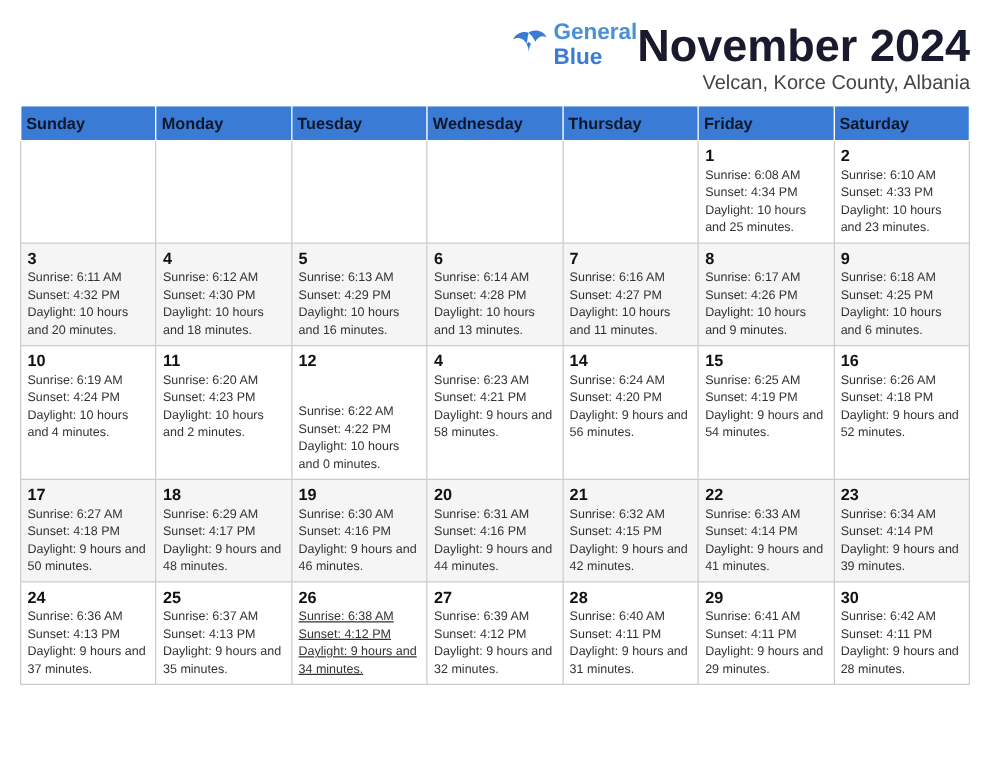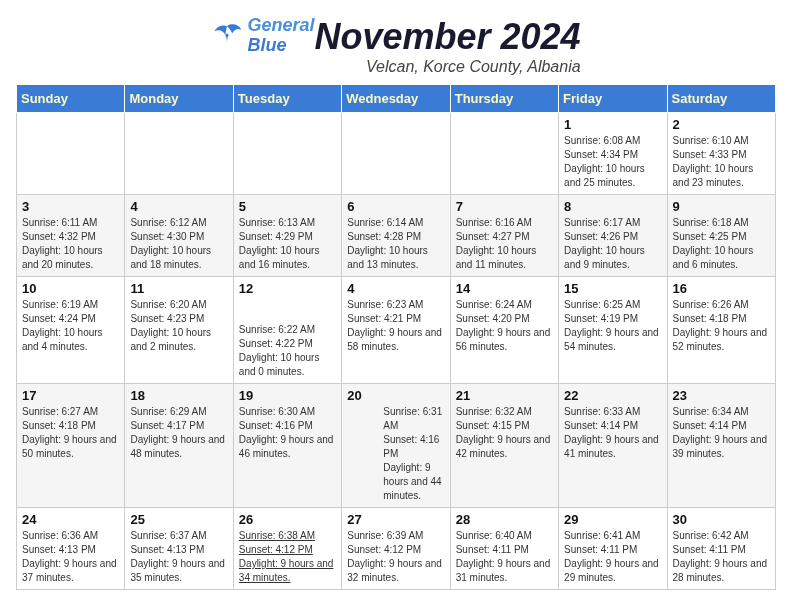--- a/index.html
+++ b/index.html
@@ -5,24 +5,23 @@
     * { box-sizing: border-box; margin: 0; padding: 0; }
     body {
       font-family: Arial, sans-serif;
       background: #fff;
       width: 792px;
       min-height: 612px;
       padding: 16px;
     }
     .header-area {
       display: flex;
-      justify-content: center;
+      justify-content: flex-end;
       align-items: flex-start;
       margin-bottom: 8px;
-      font-style: italic;
     }
     .logo {
       display: flex;
       align-items: center;
       gap: 4px;
     }
     .logo-text {
       font-size: 18px;
       font-weight: bold;
       color: #1a1a2e;
@@ -47,21 +46,21 @@
       font-size: 16px;
       color: #444;
     }
     .calendar {
       width: 100%;
       border-collapse: collapse;
       font-size: 11px;
     }
     .calendar thead tr th {
       background: #3a7bd5;
-      color: #fef9c3;
+      color: #0f172a;
       padding: 6px 4px;
       text-align: left;
       font-weight: bold;
       font-size: 13px;
       border: 1px solid #fff;
     }
     .calendar tbody tr td {
       border: 1px solid #ccc;
       vertical-align: top;
       padding: 4px 5px;
@@ -242,21 +241,21 @@
 Daylight: 9 hours and 48 minutes.</div>
         </td>
         <td>
           <div class="day-number">19</div>
           <div class="day-info" style="white-space: pre-line;">Sunrise: 6:30 AM
 Sunset: 4:16 PM
 Daylight: 9 hours and 46 minutes.</div>
         </td>
         <td>
           <div class="day-number">20</div>
-          <div class="day-info" style="white-space: pre-line; margin-left: 36px;">Sunrise: 6:31 AM
+          <div class="day-info" style="white-space: pre-line;">Sunrise: 6:31 AM
 Sunset: 4:16 PM
 Daylight: 9 hours and 44 minutes.</div>
         </td>
         <td>
           <div class="day-number">21</div>
           <div class="day-info" style="white-space: pre-line;">Sunrise: 6:32 AM
 Sunset: 4:15 PM
 Daylight: 9 hours and 42 minutes.</div>
         </td>
         <td>

